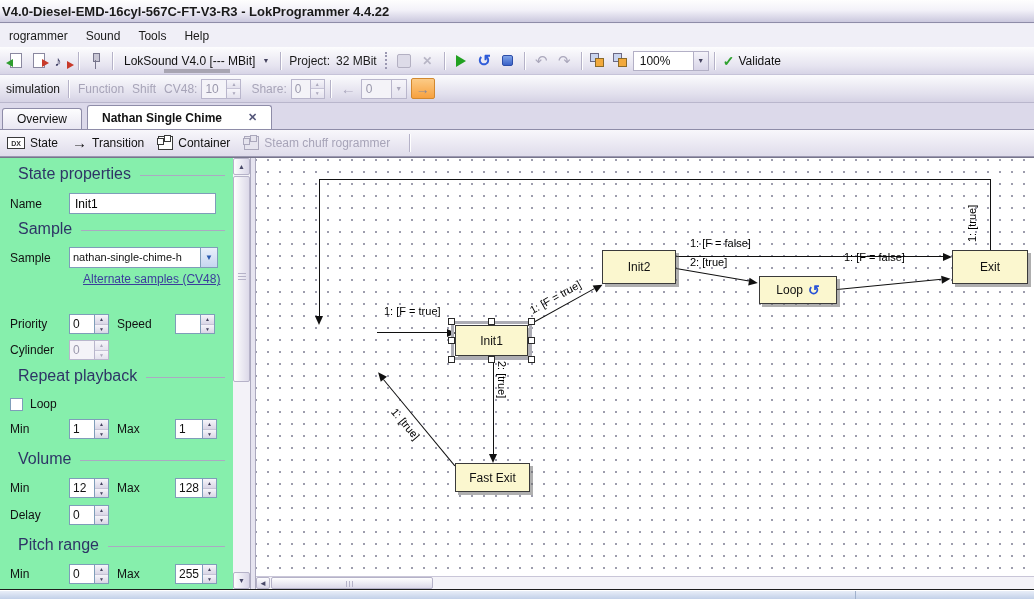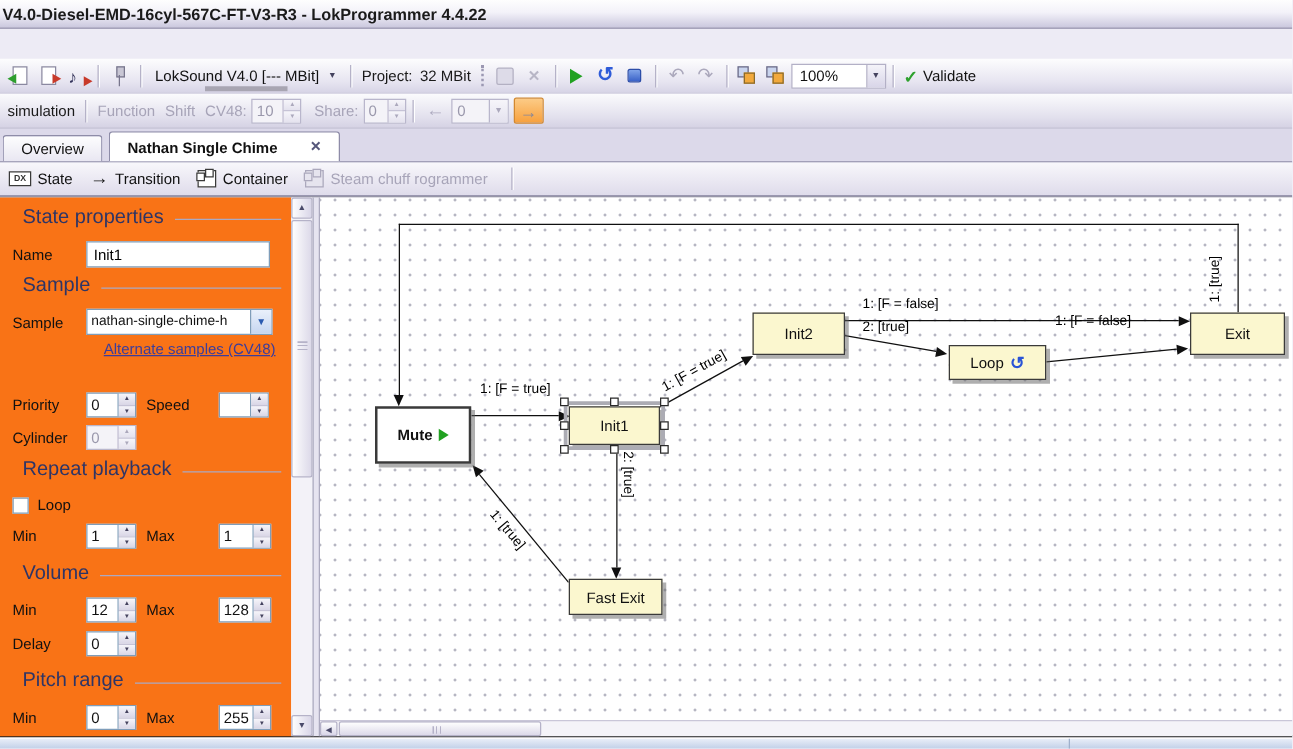--- a/index.html
+++ b/index.html
@@ -98,21 +98,21 @@
   .ic-cont { position:relative; width:15px; height:14px; border:1px solid #3A3A3A; background:#FFF; }
   .ic-cont::before { content:""; position:absolute; left:-2px; top:1px; width:5px; height:5px; background:#FFF; border:1px solid #3A3A3A; }
   .ic-cont::after { content:""; position:absolute; right:1px; top:-2px; width:5px; height:5px; background:#FFF; border:1px solid #3A3A3A; }
   .ic-cont.dim { border-color:#ABA8BC; background:#E6E4EE; }
   .ic-cont.dim::before, .ic-cont.dim::after { border-color:#ABA8BC; background:#E6E4EE; }
 
   
   .main { position:absolute; left:0; top:157px; width:1034px; height:433px; background:#FFF; border-top:1px solid #77758C; border-bottom:2px solid #1E1E1E; }
 
   
-  .panel { position:absolute; left:0; top:0; width:233px; height:431px; background:#f97316; overflow:hidden;text-decoration:underline; }
+  .panel { position:absolute; left:0; top:0; width:233px; height:431px; background:#86efac; overflow:hidden;text-decoration:underline; }
   .sec { position:absolute; left:18px; right:8px; display:flex; align-items:center; gap:9px;
     color:#2E3566; font-size:16px; }
   .sec .line { flex:1; border-top:1px solid #ABA9C2; margin-top:3px; }
   .prow { position:absolute; left:10px; right:6px; display:flex; align-items:center; font-size:12px; }
   .plabel { width:59px; }
   .plabel2 { width:34px; margin-left:8px; }
   .txt { width:147px; height:21px; border:1px solid #7F9DB9; padding:2px 5px; font-size:12px; font-family:"Liberation Sans",sans-serif; }
   .combo { display:flex; width:149px; height:21px; border:1px solid #7F9DB9; background:#FFF; }
   .combo .cval { flex:1; padding:3px 3px; font-size:11px; white-space:nowrap; overflow:hidden; }
   .combo .cbtn { width:17px; background:linear-gradient(#E9F0FB,#C6D6F0); border-left:1px solid #7F9DB9; display:flex; align-items:center; justify-content:center; font-size:8px; color:#2B5BB0; }
@@ -197,20 +197,26 @@
 </style>
 </head>
 <body>
 
 <div class="window">
 
   <div class="titlebar">
     <span>V4.0-Diesel-EMD-16cyl-567C-FT-V3-R3 - LokProgrammer 4.4.22</span>
   </div>
 
+  <div class="menubar">
+    <span class="menu-item">rogrammer</span>
+    <span class="menu-item">Sound</span>
+    <span class="menu-item">Tools</span>
+    <span class="menu-item">Help</span>
+  </div>
 
   <div class="toolbar1">
     <div class="tb-btn">
       <span class="ic-page">
           <span class="tri tri-left-green"></span>
         </span>
     </div>
     <div class="tb-btn">
       <span class="ic-page">
           <span class="tri tri-right-red"></span>
@@ -528,24 +534,20 @@
       <div class="eline e-init2-loop">
           <span class="ah-r"></span>
         </div>
       <span class="elabel lab-e6">2: [true]</span>
 
       <div class="eline e-loop-exit">
           <span class="ah-r"></span>
         </div>
       <span class="elabel lab-e7">1: [F = false]</span>
 
-      <div class="node node-mute">
-        <span>Mute</span>
-        <span class="ic-play" style="border-left-width:8px; border-top-width:5px; border-bottom-width:5px;"></span>
-      </div>
 
       <div class="node node-init2">
         <span>Init2</span>
       </div>
 
       <div class="node node-loop">
         <span>Loop</span>
         <span class="nloop">↺</span>
       </div>
 

